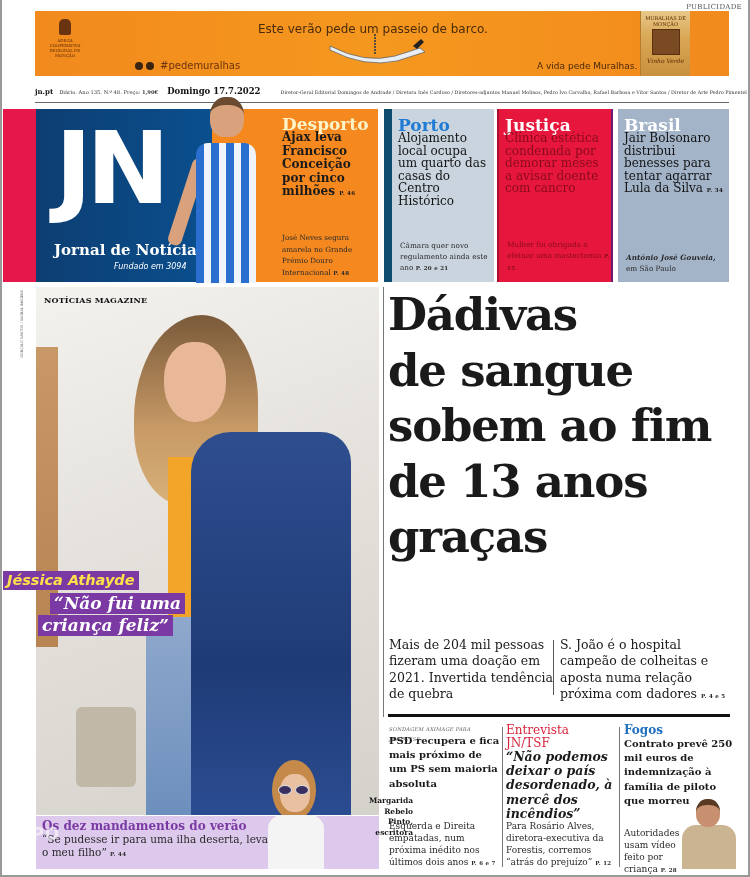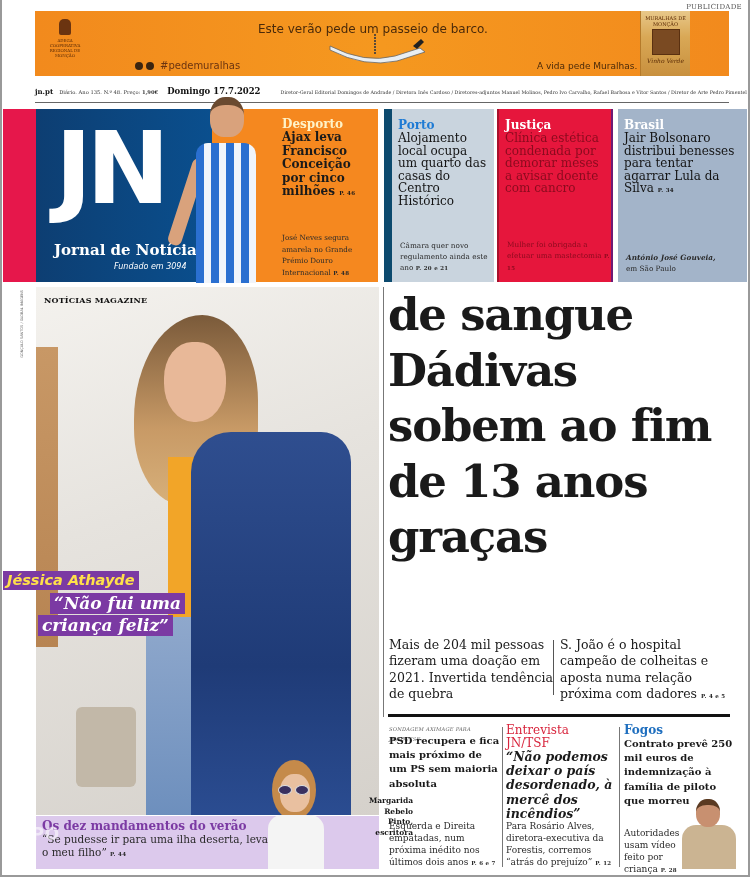--- a/index.html
+++ b/index.html
@@ -38,30 +38,30 @@
   .logo-jn { position: absolute; left: 19px; top: 10px; font-family: "DejaVu Sans", sans-serif; font-weight: bold; font-size: 100px; line-height: 100px; color: #ffffff; letter-spacing: -6px; }
   .logo-name { position: absolute; left: 18px; top: 132px; font-size: 15px; font-weight: bold; color: #fff; white-space: nowrap; }
   .logo-founded { position: absolute; left: 78px; top: 153px; font-size: 8px; font-style: italic; color: #fff; font-family: "DejaVu Sans", sans-serif; }
 
   .sport-box { left: 212px; width: 166px; background: #f5881f; overflow: visible; }
   .player { position: absolute; left: 180px; top: 97px; width: 86px; height: 185px; }
   .player .head { position: absolute; left: 30px; top: 0; width: 34px; height: 40px; border-radius: 45% 45% 40% 40%; background: #d9a27c; border-top: 8px solid #6a4a30; }
   .player .shirt { position: absolute; left: 16px; top: 46px; width: 60px; height: 140px; border-radius: 12px 12px 0 0; background: repeating-linear-gradient(90deg, #2a6fd0 0 8px, #f0f4fa 8px 15px); }
   .player .arm { position: absolute; left: 0; top: 60px; width: 14px; height: 90px; border-radius: 6px; background: #d9a27c; transform: rotate(18deg); }
   .sport-text { position: absolute; left: 282px; top: 118px; width: 95px; }
-  .kicker { font-size: 12px; font-weight: bold; line-height: 13px; }
+  .kicker { font-size: 17px; font-weight: bold; line-height: 13px; }
   .sport-text .kicker { color: #fff3c8; }
   .sport-head { font-size: 12px; font-weight: bold; line-height: 13.5px; color: #1a1a1a; }
   .pg { font-size: 5.5px; font-weight: bold; letter-spacing: 0.3px; }
   .sport-sub { position: absolute; left: 282px; top: 232px; width: 95px; font-size: 7.2px; line-height: 11.5px; color: #2a2a2a; }
 
   .col-box { padding: 10px 4px 0 6px; }
   .porto-box { left: 384px; width: 110px; background: #c9d4de; border-left: 8px solid #0c4a6e; }
   .just-box { left: 497px; width: 116px; background: #e6163c; border-left: 2px solid #a8102c; border-right: 2px solid #701a75; }
-  .brasil-box { left: 618px; width: 129px; background: #a3b4c9; }
+  .brasil-box { left: 618px; width: 111px; background: #a3b4c9; }
   .col-head { font-size: 12px; font-weight: normal; line-height: 12.6px; color: #141414; font-family: "DejaVu Serif", serif; }
   .col-sub { position: absolute; left: 8px; bottom: 8px; font-size: 7.3px; line-height: 11px; color: #2a2a2a; }
   .porto-box .kicker { color: #1f7bd4; }
   .just-box .kicker { color: #fff; }
   .just-box .col-head, .just-box .col-sub { color: #8a0b1e; }
   .brasil-box .kicker { color: #fff; }
 
   
   .photo { position: absolute; left: 36px; top: 287px; width: 343px; height: 528px; background: linear-gradient(160deg, #f4f2ee 0%, #e6e3de 40%, #d5d1cb 100%); overflow: hidden; }
   .photo .wall-l { position: absolute; left: 0; top: 60px; width: 22px; height: 300px; background: linear-gradient(180deg, #c89866, #b78452); }
@@ -214,22 +214,22 @@
       <span></span>
       <span></span>
     </div>
   <div class="body"></div>
 </div>
 <div class="writer-cap">Margarida Rebelo Pinto, escritora</div>
 <div class="watermark">SAPO</div>
 
 <div class="main-rule"></div>
 <div class="main-head">
+  <div>Dádivas</div>
   <div>de sangue</div>
-  <div>Dádivas</div>
   <div>sobem ao fim</div>
   <div>de 13 anos</div>
   <div>graças</div>
 </div>
 <div class="deck deck-l">Mais de 204 mil pessoas fizeram uma doação em 2021. Invertida tendência de quebra</div>
 <div class="deck-div"></div>
 <div class="deck deck-r"><span>S. João é o hospital campeão de colheitas e aposta numa relação próxima com dadores</span> <span class="pg">P. 4 e 5</span></div>
 <div class="thick-rule"></div>
 
 <div class="bcol b1">

